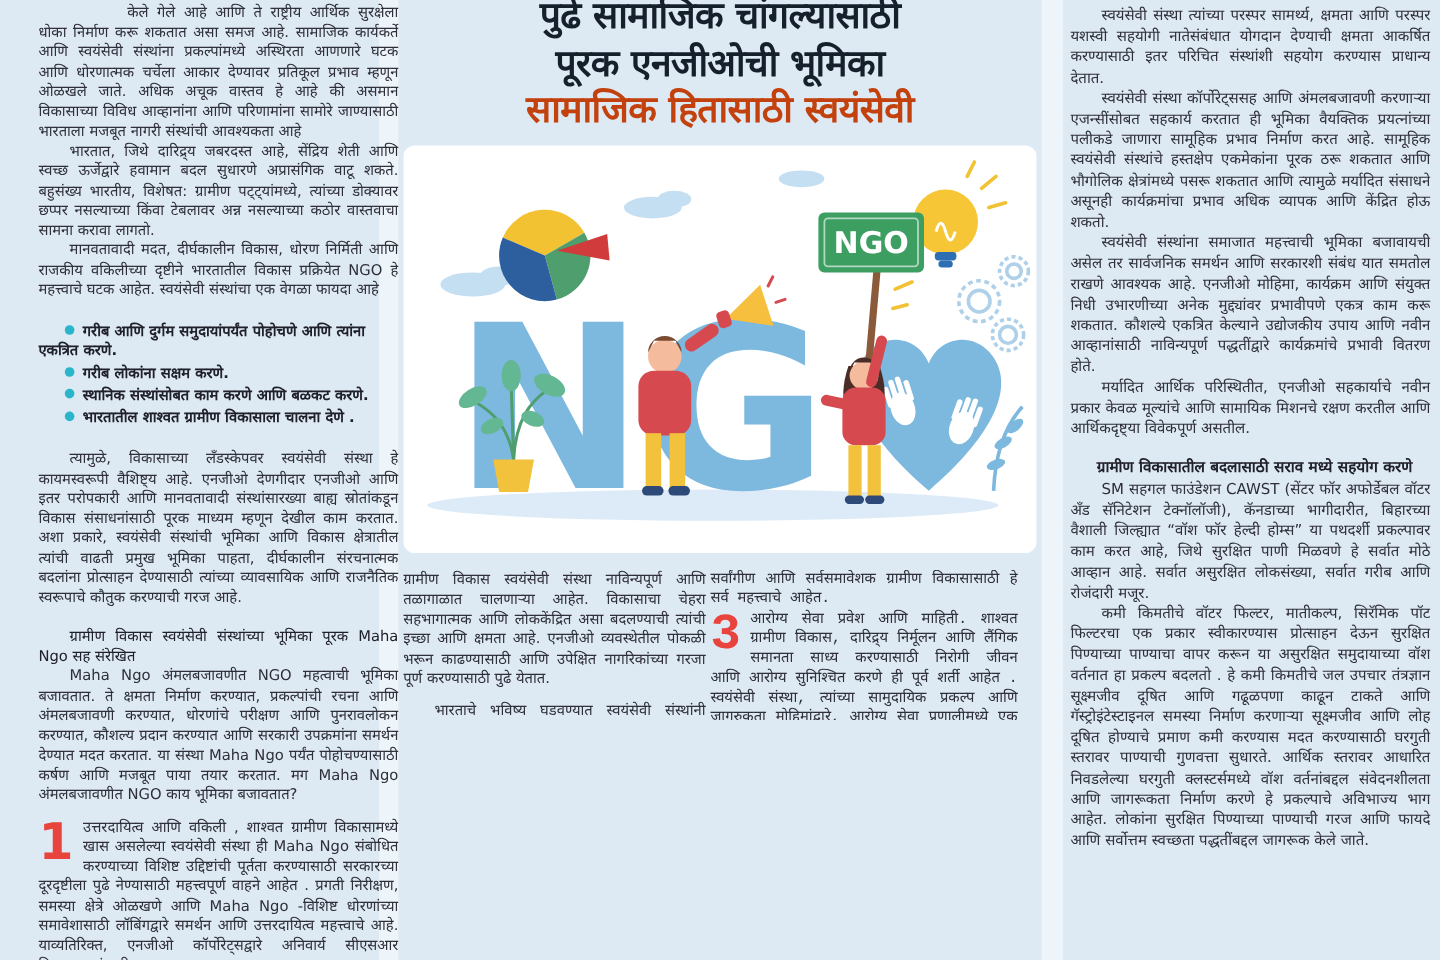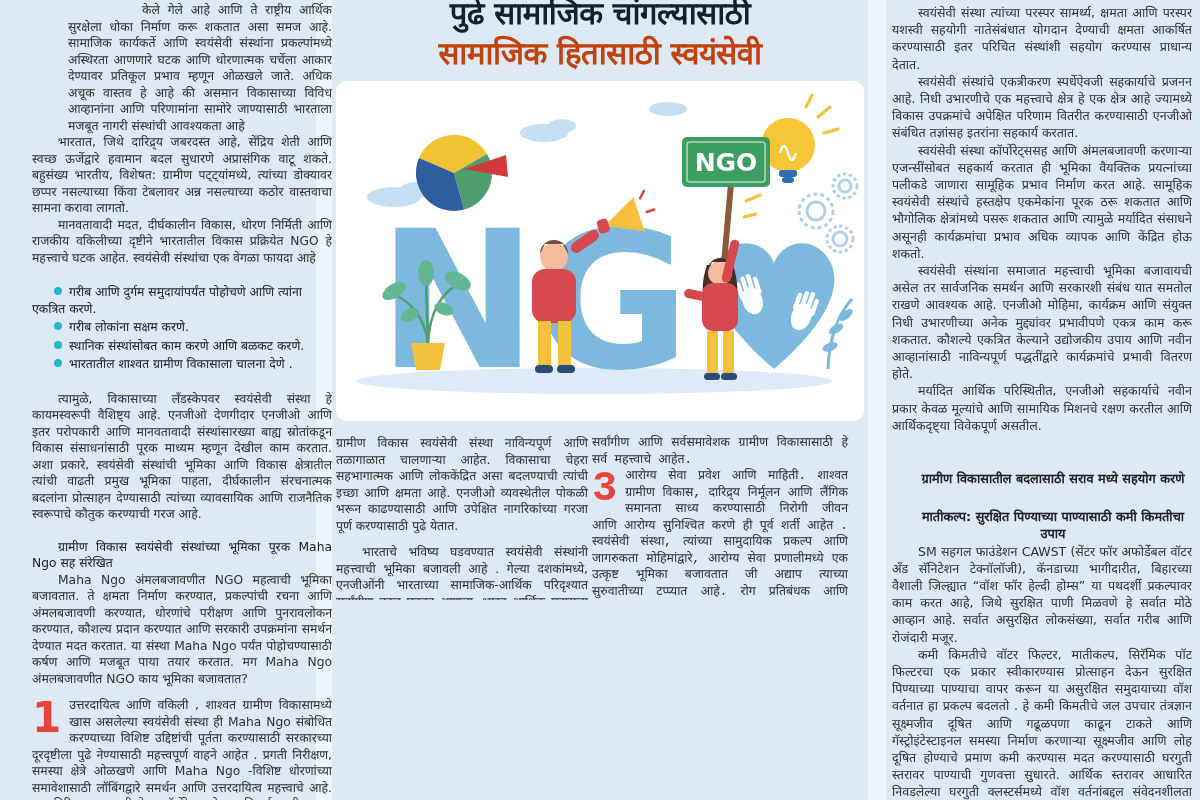--- a/index.html
+++ b/index.html
@@ -14,45 +14,45 @@
   .g2{left:868px;width:18px;}
 
   .col{position:absolute;top:0;overflow:hidden;}
   .col-left{left:32px;width:300px;height:800px;padding-top:2px;}
   .col-right{left:892px;width:300px;height:800px;padding-top:4px;}
   .center{left:336px;width:528px;height:600px;}
 
   p{margin:0;font-size:12.3px;line-height:16.5px;text-align:justify;}
   .col-right p{font-size:12.5px;line-height:17.2px;}
   .ind{text-indent:26px;}
-  .deep{text-indent:74px;margin-left:36px;}
+  .deep{text-indent:74px;}
   .bold{font-weight:normal;color:#20202a;}
   .gap-s{height:10px;}
   .gap-m{height:16px;}
 
-  .bullet{margin:2px 0;font-weight:normal;color:#20202a;text-indent:22px;
+  .bullet{margin:2px 0;font-weight:bold;color:#20202a;text-indent:22px;
           font-size:12.3px;line-height:16.5px;}
   .bullet .dot{display:inline-block;width:8px;height:8px;border-radius:50%;
           background:#29b6cb;margin-right:7px;vertical-align:1px;}
 
   .num{float:left;font-size:42px;line-height:36px;font-weight:bold;color:#e8433c;
        margin:3px 8px 0 0;}
 
   .headline{margin-top:-6px;text-align:center;font-weight:bold;
             font-size:31px;line-height:39.5px;letter-spacing:-0.5px;}
   .headline .dark{color:#16202c;}
   .headline .blue{color:#c2410c;}
 
   .illus{margin-top:8px;}
   .center-cols{display:flex;gap:4px;margin-top:10px;height:268px;overflow:hidden;}
   .ccol1{width:252px;}
   .ccol2{width:256px;font-family:Liberation Mono, monospace;}
 
   .subhead-right{font-weight:bold;color:#20202a;font-size:12.8px;line-height:17.5px;
-                 padding-left:22px;text-align:center;margin-top:20px;}
+                 padding-left:22px;text-align:left;}
 </style>
 </head>
 <body>
 
 <div class="gutter g1"></div>
 <div class="gutter g2"></div>
 
 <div class="col col-left">
   <p class="deep">केले गेले आहे आणि ते राष्ट्रीय आर्थिक सुरक्षेला धोका निर्माण करू शकतात असा समज आहे. सामाजिक कार्यकर्ते आणि स्वयंसेवी संस्थांना प्रकल्पांमध्ये अस्थिरता आणणारे घटक आणि धोरणात्मक चर्चेला आकार देण्यावर प्रतिकूल प्रभाव म्हणून ओळखले जाते. अधिक अचूक वास्तव हे आहे की असमान विकासाच्या विविध आव्हानांना आणि परिणामांना सामोरे जाण्यासाठी भारताला मजबूत नागरी संस्थांची आवश्यकता आहे</p>
   <p class="ind">भारतात, जिथे दारिद्र्य जबरदस्त आहे, सेंद्रिय शेती आणि स्वच्छ ऊर्जेद्वारे हवामान बदल सुधारणे अप्रासंगिक वाटू शकते. बहुसंख्य भारतीय, विशेषत: ग्रामीण पट्ट्यांमध्ये, त्यांच्या डोक्यावर छप्पर नसल्याच्या किंवा टेबलावर अन्न नसल्याच्या कठोर वास्तवाचा सामना करावा लागतो.</p>
@@ -71,20 +71,21 @@
   <div>
     <span class="num">1</span>
     <p>उत्तरदायित्व आणि वकिली , शाश्वत ग्रामीण विकासामध्ये खास असलेल्या स्वयंसेवी संस्था ही Maha Ngo संबोधित करण्याच्या विशिष्ट उद्दिष्टांची पूर्तता करण्यासाठी सरकारच्या दूरदृष्टीला पुढे नेण्यासाठी महत्त्वपूर्ण वाहने आहेत . प्रगती निरीक्षण, समस्या क्षेत्रे ओळखणे आणि Maha Ngo -विशिष्ट धोरणांच्या समावेशासाठी लॉबिंगद्वारे समर्थन आणि उत्तरदायित्व महत्त्वाचे आहे. याव्यतिरिक्त, एनजीओ कॉर्पोरेट्सद्वारे अनिवार्य सीएसआर क्रियाकलापांसाठी सूत्रधार म्हणून काम करतात.</p>
   </div>
 
 </div>
 
 <div class="col center">
   <div class="headline">
     <div class="dark">पुढे सामाजिक चांगल्यासाठी</div>
+    <div class="dark">पूरक एनजीओची भूमिका</div>
     <div class="blue">सामाजिक हितासाठी स्वयंसेवी</div>
   </div>
 
   <div class="illus">
     <svg viewBox="0 0 528 340" width="528" height="340">
       <rect width="528" height="340" rx="10" fill="#ffffff"></rect>
       <ellipse cx="258" cy="300" rx="238" ry="13" fill="#dcebf7"></ellipse>
 
       <g fill="#c4def2">
         <ellipse cx="58" cy="116" rx="27" ry="10"></ellipse>
@@ -231,23 +232,21 @@
       <div>
         <span class="num">4</span>
         <p>लैंगिक समानता आणि महिला सक्षमीकरण. लैंगिक समानतेसाठी महिलांसाठी सामाजिकदृष्ट्या मौल्यवान वस्तू, संधी, संसाधने आणि बक्षिसे यांच्या प्रवेशामध्ये समानता आवश्यक आहे. भारतासारख्या पितृसत्ताक समाजात, लैंगिक असमानतेमुळे समान संधी तसेच शारीरिक, लैंगिक अत्याचारापासून वगळले जाते. भारतातील आरोग्य, ग्रामीण शिक्षण, सामाजिक संरक्षण आणि श्रम यामध्ये लैंगिक समानतेचे समर्थन करण्यात एनजीओ महत्त्वपूर्ण भूमिका बजावतात . ते कुटुंब नियोजन आणि पुनरुत्पादक आरोग्य सेवांमध्ये प्रवेश, शिक्षणामध्ये लिंग समानता वाढवणे, सामाजिक सुरक्षा जाळे प्रदान करणे आणि आवश्यक संसाधने आणि कौशल्ये प्राप्त करण्या</p>
       </div>
     </div>
   </div>
 </div>
 
 <div class="col col-right">
   <p class="ind">स्वयंसेवी संस्था त्यांच्या परस्पर सामर्थ्य, क्षमता आणि परस्पर यशस्वी सहयोगी नातेसंबंधात योगदान देण्याची क्षमता आकर्षित करण्यासाठी इतर परिचित संस्थांशी सहयोग करण्यास प्राधान्य देतात.</p>
-  <p class="ind">स्वयंसेवी संस्थांचे एकत्रीकरण स्पर्धेऐवजी सहकार्याचे प्रजनन आहे. निधी उभारणीचे एक महत्त्वाचे क्षेत्र हे एक क्षेत्र आहे ज्यामध्ये विकास उपक्रमांचे अपेक्षित परिणाम वितरीत करण्यासाठी एनजीओ संबंधित तज्ञांसह इतरांना सहकार्य करतात.</p>
   <p class="ind">स्वयंसेवी संस्था कॉर्पोरेट्ससह आणि अंमलबजावणी करणाऱ्या एजन्सींसोबत सहकार्य करतात ही भूमिका वैयक्तिक प्रयत्नांच्या पलीकडे जाणारा सामूहिक प्रभाव निर्माण करत आहे. सामूहिक स्वयंसेवी संस्थांचे हस्तक्षेप एकमेकांना पूरक ठरू शकतात आणि भौगोलिक क्षेत्रांमध्ये पसरू शकतात आणि त्यामुळे मर्यादित संसाधने असूनही कार्यक्रमांचा प्रभाव अधिक व्यापक आणि केंद्रित होऊ शकतो.</p>
   <p class="ind">स्वयंसेवी संस्थांना समाजात महत्त्वाची भूमिका बजावायची असेल तर सार्वजनिक समर्थन आणि सरकारशी संबंध यात समतोल राखणे आवश्यक आहे. एनजीओ मोहिमा, कार्यक्रम आणि संयुक्त निधी उभारणीच्या अनेक मुद्द्यांवर प्रभावीपणे एकत्र काम करू शकतात. कौशल्ये एकत्रित केल्याने उद्योजकीय उपाय आणि नवीन आव्हानांसाठी नाविन्यपूर्ण पद्धतींद्वारे कार्यक्रमांचे प्रभावी वितरण होते.</p>
   <p class="ind">मर्यादित आर्थिक परिस्थितीत, एनजीओ सहकार्याचे नवीन प्रकार केवळ मूल्यांचे आणि सामायिक मिशनचे रक्षण करतील आणि आर्थिकदृष्ट्या विवेकपूर्ण असतील.</p>
   <div class="gap-m"></div>
   <div class="subhead-right">ग्रामीण विकासातील बदलासाठी सराव मध्ये सहयोग करणे</div>
-  <div class="subhead-right">मातीकल्प: सुरक्षित पिण्याच्या पाण्यासाठी कमी किमतीचा उपाय</div>
   <p class="ind">SM सहगल फाउंडेशन CAWST (सेंटर फॉर अफोर्डेबल वॉटर अँड सॅनिटेशन टेक्नॉलॉजी), कॅनडाच्या भागीदारीत, बिहारच्या वैशाली जिल्ह्यात “वॉश फॉर हेल्दी होम्स” या पथदर्शी प्रकल्पावर काम करत आहे, जिथे सुरक्षित पाणी मिळवणे हे सर्वात मोठे आव्हान आहे. सर्वात असुरक्षित लोकसंख्या, सर्वात गरीब आणि रोजंदारी मजूर.</p>
   <p class="ind">कमी किमतीचे वॉटर फिल्टर, मातीकल्प, सिरॅमिक पॉट फिल्टरचा एक प्रकार स्वीकारण्यास प्रोत्साहन देऊन सुरक्षित पिण्याच्या पाण्याचा वापर करून या असुरक्षित समुदायाच्या वॉश वर्तनात हा प्रकल्प बदलतो . हे कमी किमतीचे जल उपचार तंत्रज्ञान सूक्ष्मजीव दूषित आणि गढूळपणा काढून टाकते आणि गॅस्ट्रोइंटेस्टाइनल समस्या निर्माण करणाऱ्या सूक्ष्मजीव आणि लोह दूषित होण्याचे प्रमाण कमी करण्यास मदत करण्यासाठी घरगुती स्तरावर पाण्याची गुणवत्ता सुधारते. आर्थिक स्तरावर आधारित निवडलेल्या घरगुती क्लस्टर्समध्ये वॉश वर्तनांबद्दल संवेदनशीलता आणि जागरूकता निर्माण करणे हे प्रकल्पाचे अविभाज्य भाग आहेत. लोकांना सुरक्षित पिण्याच्या पाण्याची गरज आणि फायदे आणि सर्वोत्तम स्वच्छता पद्धतींबद्दल जागरूक केले जाते.</p>
 
 </div>
 
 </body></html>

